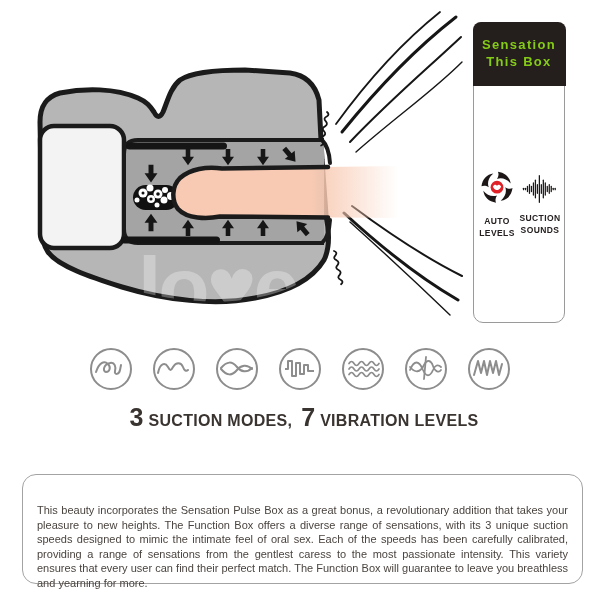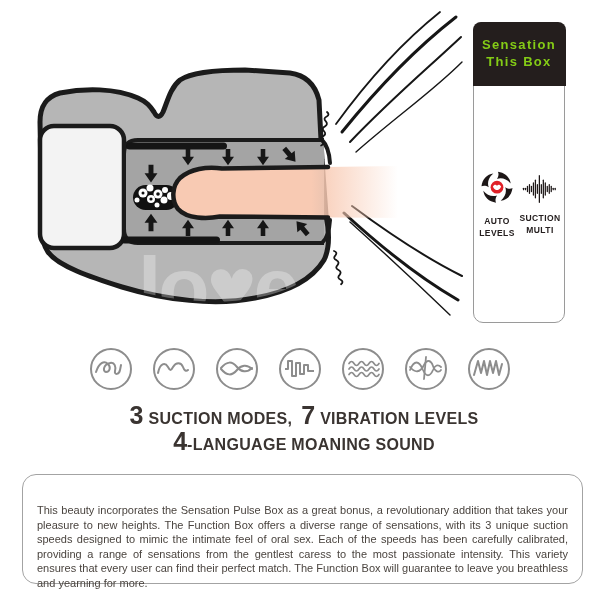--- a/index.html
+++ b/index.html
@@ -24,21 +24,21 @@
     color:#262020;letter-spacing:.4px;line-height:1.45;}
 
   
   .modes-row{position:absolute;left:88px;top:346px;width:424px;display:flex;
     justify-content:space-between;}
   .mode-icon{display:block;}
 
   
   .headline{position:absolute;left:0;top:404px;width:600px;text-align:center;
     color:#3a3431;font-weight:bold;}
-  .h-line{line-height:22px;margin-left:8px;}
+  .h-line{line-height:27px;margin-left:8px;}
   .h-num{font-size:25px;}
   .h-txt{font-size:16px;letter-spacing:.3px;margin-left:5px;margin-right:9px;}
   .h-txt:last-child{margin-right:0;}
   .h-txt.tight{margin-left:0;}
 
   
   .desc-box{position:absolute;left:22px;top:474px;width:561px;height:110px;
     box-sizing:border-box;border:1.5px solid #a3a3a3;border-radius:14px;
     padding:28px 14px;background:#fff;}
   .desc-box p{margin:0;font-size:11px;line-height:1.32;color:#4a443f;
@@ -181,21 +181,21 @@
             <rect x="28.2" y="12.5" width="1.4" height="15" rx="0.7"></rect>
             <rect x="30.4" y="16.5" width="1.4" height="7" rx="0.7"></rect>
             <rect x="32.6" y="14.5" width="1.4" height="11" rx="0.7"></rect>
             <rect x="34.8" y="16.5" width="1.4" height="7" rx="0.7"></rect>
             <rect x="37.0" y="18.5" width="1.4" height="3" rx="0.7"></rect>
             <rect x="39.2" y="18.5" width="1.4" height="3" rx="0.7"></rect>
           </g>
         </svg>
         <div class="f-label">
           <div>SUCTION</div>
-          <div>MULTI</div>
+          <div>SOUNDS</div>
         </div>
       </div>
 
     </div>
   </div>
 
   <div class="modes-row">
     <svg class="mode-icon" width="46" height="46" viewBox="0 0 46 46" aria-label="loop-wave-mode-icon">
       <circle cx="23" cy="23" r="20" fill="#fff" stroke="#8d8d8d" stroke-width="2"></circle>
       <path d="M8 26 C11 17 16 14 20 18 C23 21 22 26 18 26 C14 25 16 18 22 17 C27 16 28 21 27 25 C26 29 31 29 32 24 L33 19" fill="none" stroke="#8d8d8d" stroke-width="2" stroke-linecap="round"></path>
@@ -232,22 +232,19 @@
     <svg class="mode-icon" width="46" height="46" viewBox="0 0 46 46" aria-label="dense-zigzag-wave-mode-icon">
       <circle cx="23" cy="23" r="20" fill="#fff" stroke="#8d8d8d" stroke-width="2"></circle>
       <path d="M8 29 L12 15 L15 27 L18 15 L21 29 L24 15 L27 27 L30 15 L33 29 L36 18" fill="none" stroke="#8d8d8d" stroke-width="2" stroke-linejoin="round" stroke-linecap="round"></path>
     </svg>
   </div>
 
   <div class="headline">
     <div class="h-line">
       <span class="h-num">3</span><span class="h-txt">SUCTION MODES,</span><span class="h-num">7</span><span class="h-txt">VIBRATION LEVELS</span>
     </div>
-    <div class="h-line">
-      <span class="h-num">4</span><span class="h-txt tight">-LANGUAGE MOANING SOUND</span>
-    </div>
   </div>
 
   <div class="desc-box">
     <p>This beauty incorporates the Sensation Pulse Box as a great bonus, a revolutionary addition that takes your pleasure to new heights. The Function Box offers a diverse range of sensations, with its 3 unique suction speeds designed to mimic the intimate feel of oral sex. Each of the speeds has been carefully calibrated, providing a range of sensations from the gentlest caress to the most passionate intensity. This variety ensures that every user can find their perfect match. The Function Box will guarantee to leave you breathless and yearning for more.</p>
   </div>
 
 </div>
 
 </body></html>

